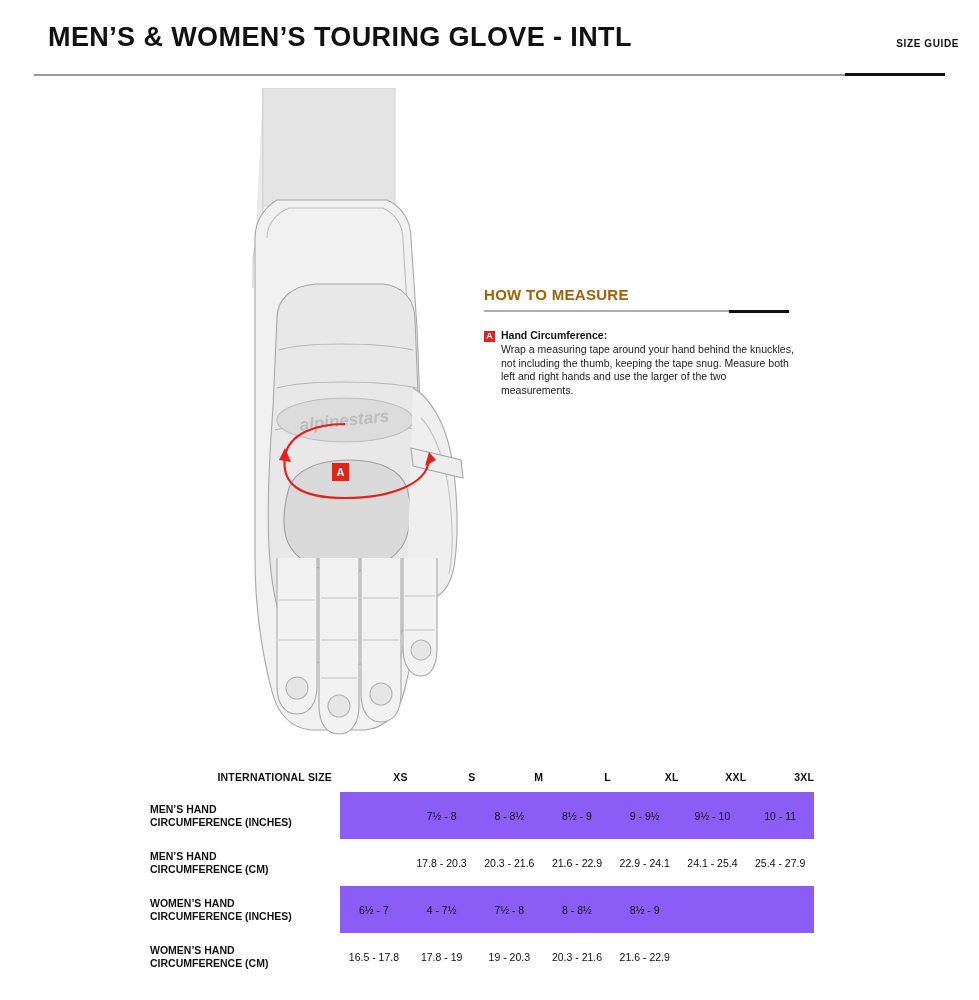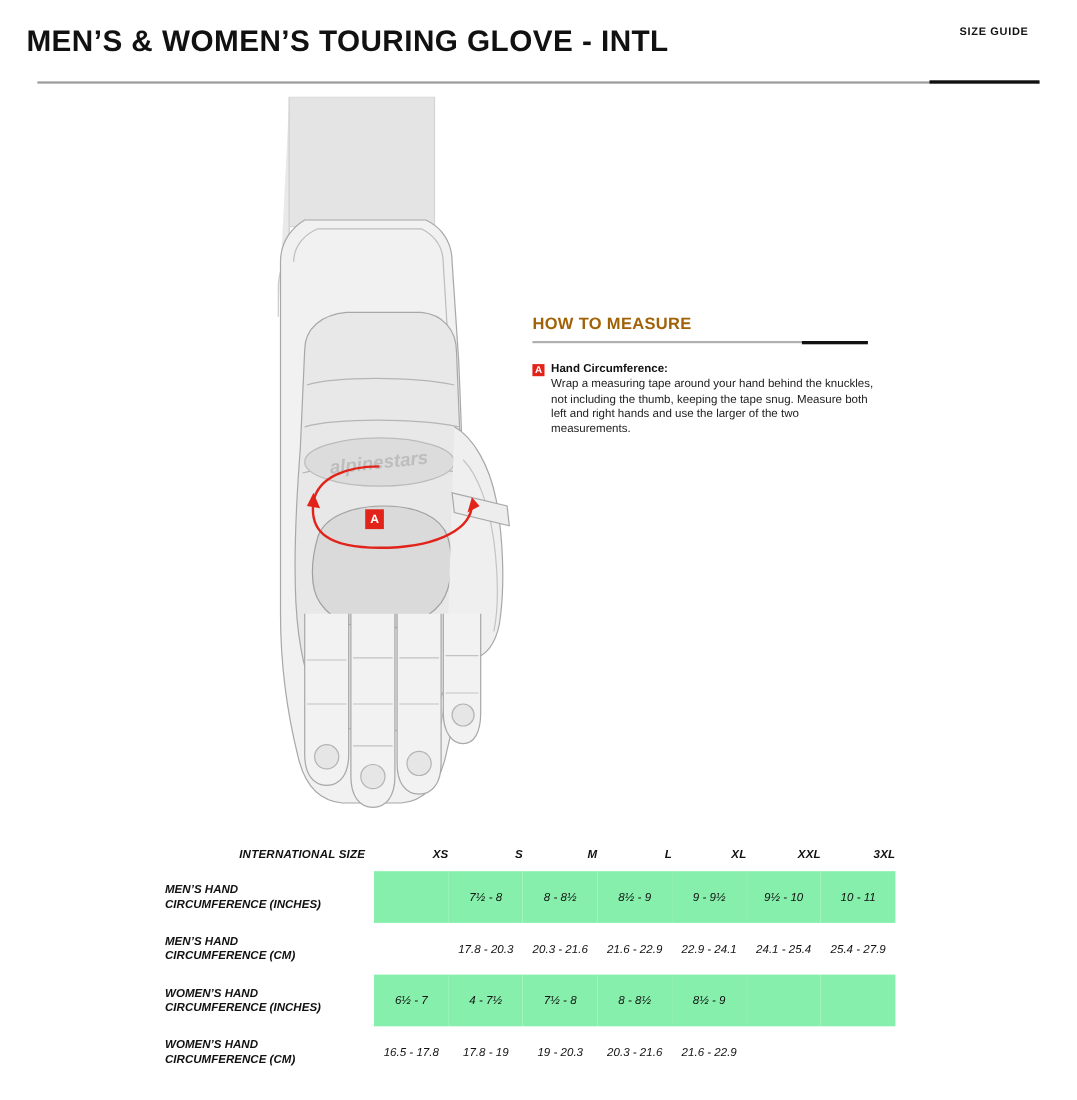--- a/index.html
+++ b/index.html
@@ -12,24 +12,25 @@
     height: 1000px;
     font-family: "Liberation Sans", sans-serif;
     color: #1a1a1a;
     position: relative;
     overflow: hidden;
   }
 
   
   .header {
     position: absolute;
-    left: 24px;
+    left: 48px;
     top: 24px;
     width: 911px;
     display: flex;
+    align-items: flex-end;
     justify-content: space-between;
   }
   .header-title {
     font-size: 27px;
     font-weight: bold;
     letter-spacing: 0.4px;
     line-height: 1;
     color: #111;
     white-space: nowrap;
   }
@@ -155,21 +156,20 @@
   .table-wrap {
     position: absolute;
     left: 150px;
     top: 762px;
     width: 700px;
   }
   table.size-table {
     border-collapse: collapse;
     width: 664px;
     table-layout: fixed;
-    font-style: italic;
   }
   table.size-table td, table.size-table th {
     padding: 0;
     margin: 0;
   }
   .col-label { width: 190px; }
   .col-size  { width: 67.7px; }
 
   .hdr-row td {
     height: 30px;
@@ -190,21 +190,21 @@
     font-size: 10.5px;
     color: #111;
     text-align: center;
   }
   .data-row td.label {
     text-align: left;
     padding-right: 12px;
     font-weight: bold;
     line-height: 13px;
   }
-  .shaded td { background: #86efac; }
+  .shaded td { background: #8b5cf6; }
   .shaded td.label { background: transparent; }
   .label-line { display: block; }
 </style>
 </head>
 <body>
 
 <div class="header">
   <div class="header-title">MEN’S &amp; WOMEN’S TOURING GLOVE - INTL</div>
   <div class="header-right">
     <div class="header-sizeguide">SIZE GUIDE</div>

